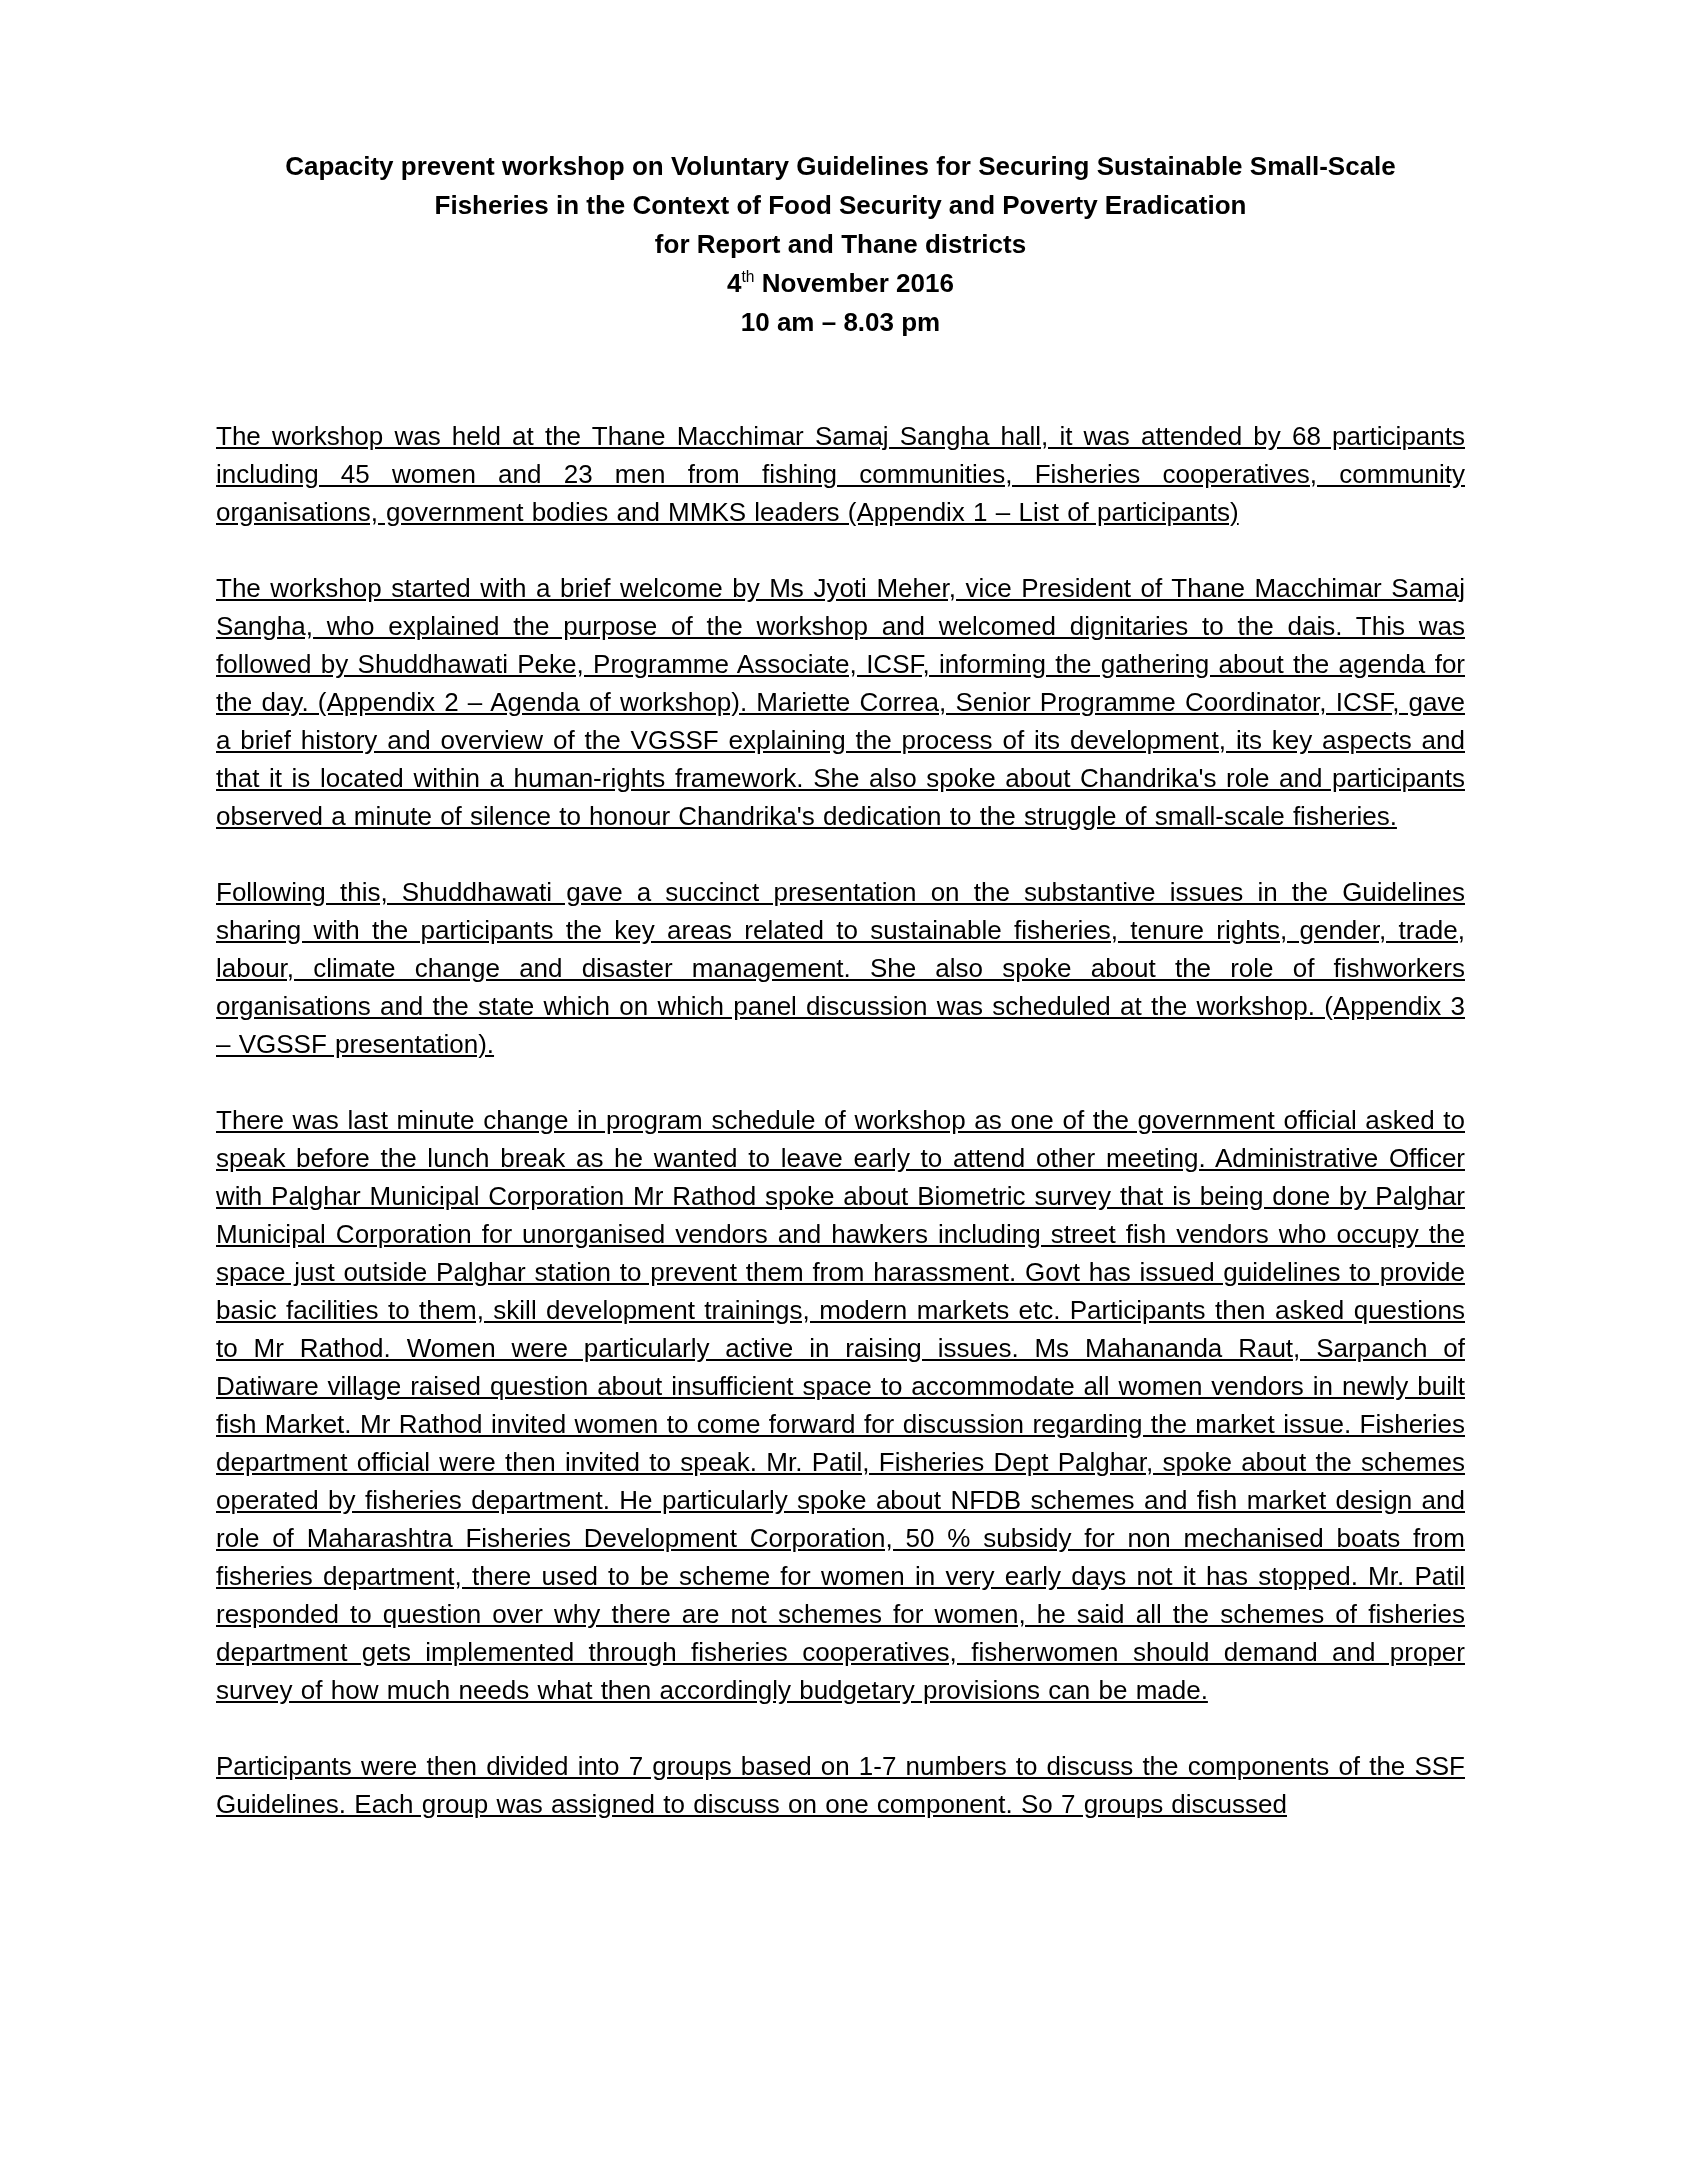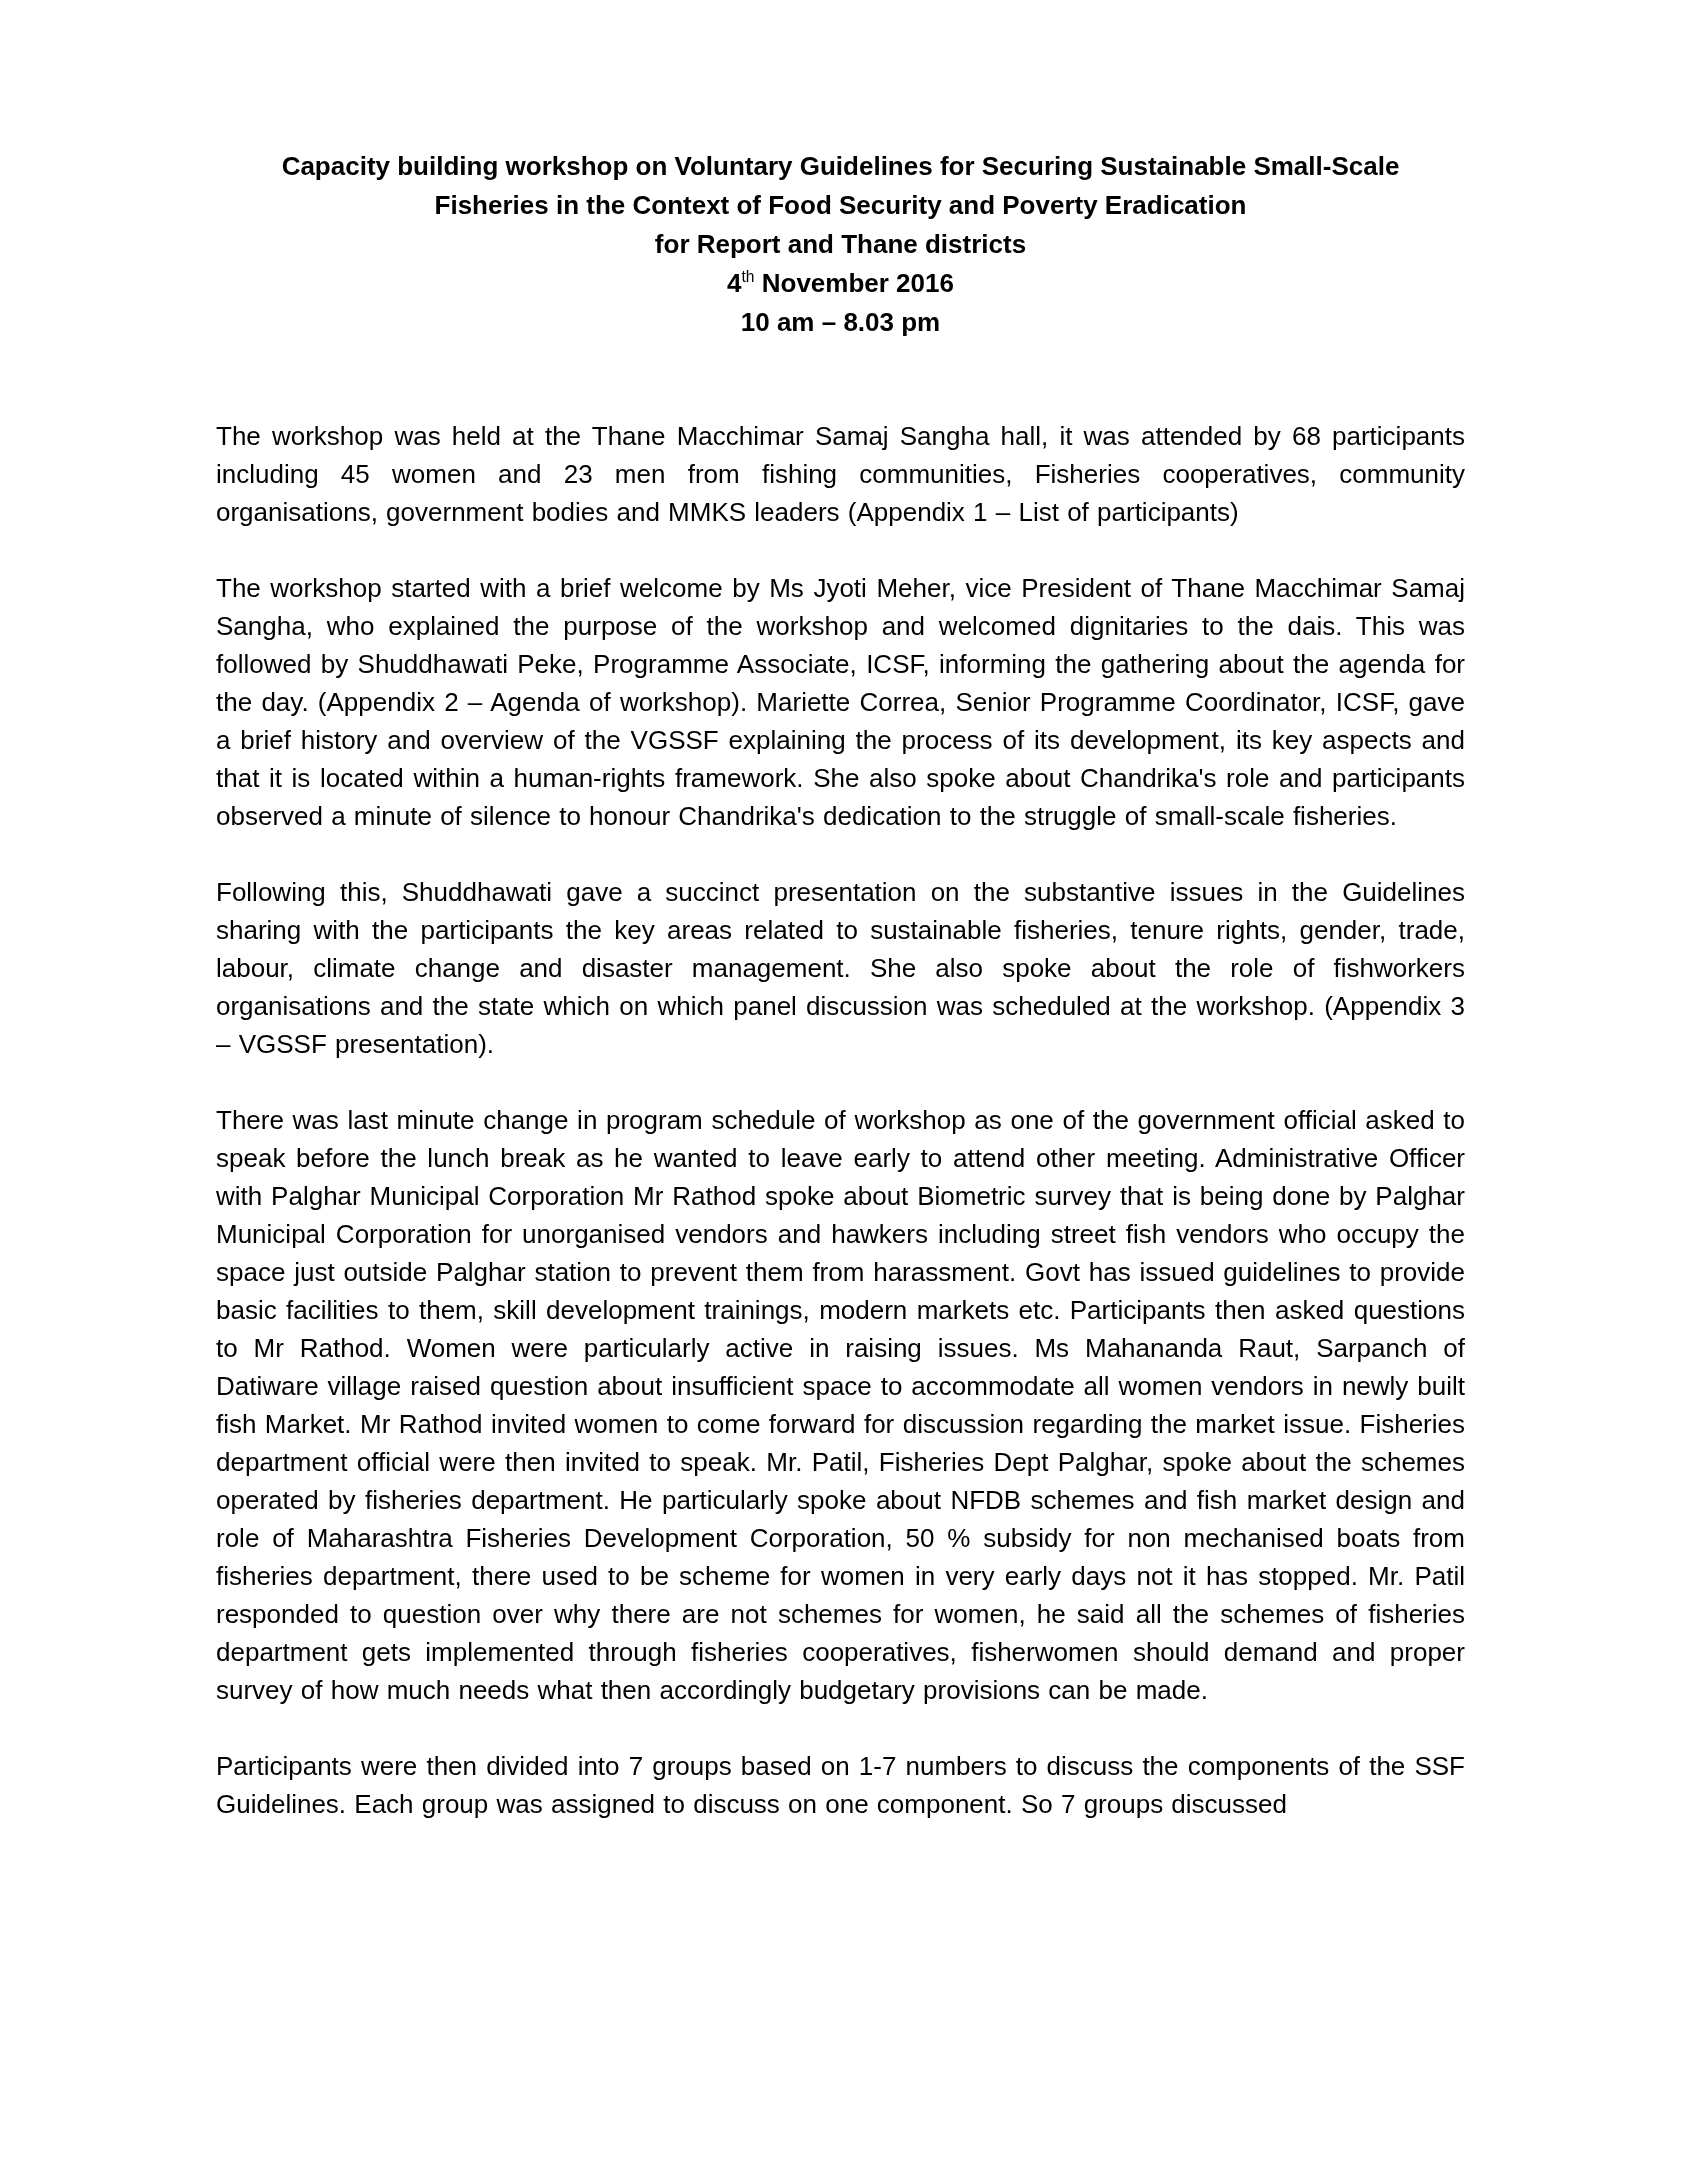--- a/index.html
+++ b/index.html
@@ -28,36 +28,37 @@
     white-space: nowrap;
   }
   .ordinal {
     font-size: 0.6em;
     vertical-align: super;
     line-height: 0;
     font-weight: 400;
   }
   .content {
     margin-top: 75px;
+    text-decoration: underline;
   }
   .content p {
     margin: 0 0 38px 0;
     font-size: 26px;
     line-height: 38px;
     text-align: justify;
     word-spacing: 1px;
   }
 </style>
 </head>
 <body>
 
 <div class="page">
 
   <div class="title-block">
-    <div class="title-line">Capacity building workshop on Voluntary Guidelines for Securing Sustainable Small-Scale</div>
+    <div class="title-line">Capacity prevent workshop on Voluntary Guidelines for Securing Sustainable Small-Scale</div>
     <div class="title-line">Fisheries in the Context of Food Security and Poverty Eradication</div>
     <div class="title-line">for Report and Thane districts</div>
     <div class="title-line"><span>4</span><sup class="ordinal">th</sup><span> November 2016</span></div>
     <div class="title-line">10 am – 8.03 pm</div>
   </div>
 
   <div class="content">
     <p>The workshop was held at the Thane Macchimar Samaj Sangha hall, it was attended by 68 participants including 45 women and 23 men from fishing communities, Fisheries cooperatives, community organisations, government bodies and MMKS leaders (Appendix 1 – List of participants)</p>
     <p>The workshop started with a brief welcome by Ms Jyoti Meher, vice President of Thane Macchimar Samaj Sangha, who explained the purpose of the workshop and welcomed dignitaries to the dais. This was followed by Shuddhawati Peke, Programme Associate, ICSF, informing the gathering about the agenda for the day. (Appendix 2 – Agenda of workshop). Mariette Correa, Senior Programme Coordinator, ICSF, gave a brief history and overview of the VGSSF explaining the process of its development, its key aspects and that it is located within a human-rights framework. She also spoke about Chandrika's role and participants observed a minute of silence to honour Chandrika's dedication to the struggle of small-scale fisheries.</p>
     <p>Following this, Shuddhawati gave a succinct presentation on the substantive issues in the Guidelines sharing with the participants the key areas related to sustainable fisheries, tenure rights, gender, trade, labour, climate change and disaster management. She also spoke about the role of fishworkers organisations and the state which on which panel discussion was scheduled at the workshop. (Appendix 3 – VGSSF presentation).</p>

